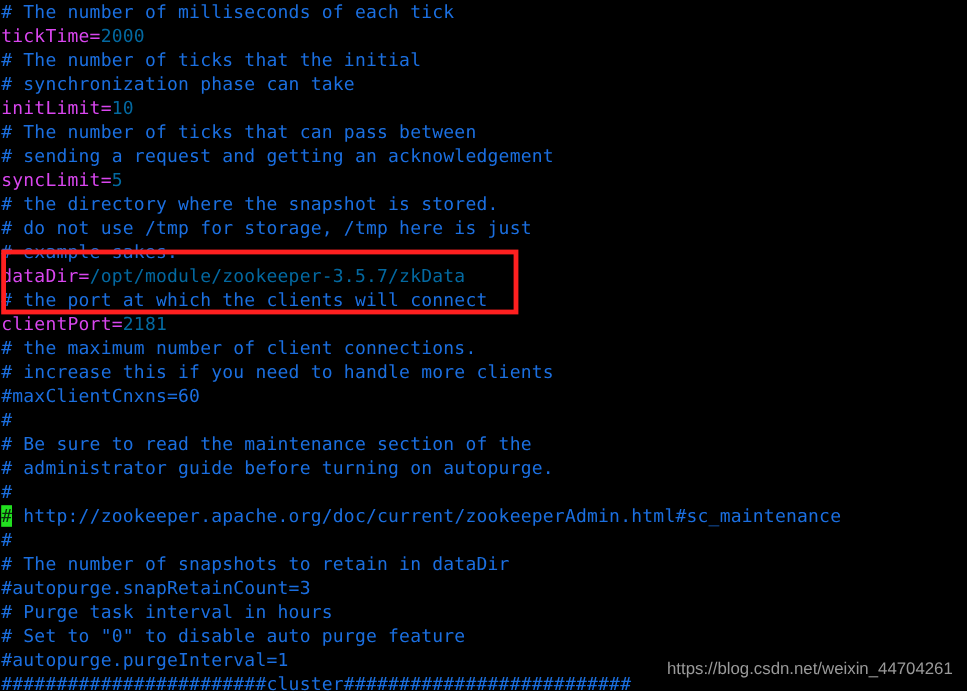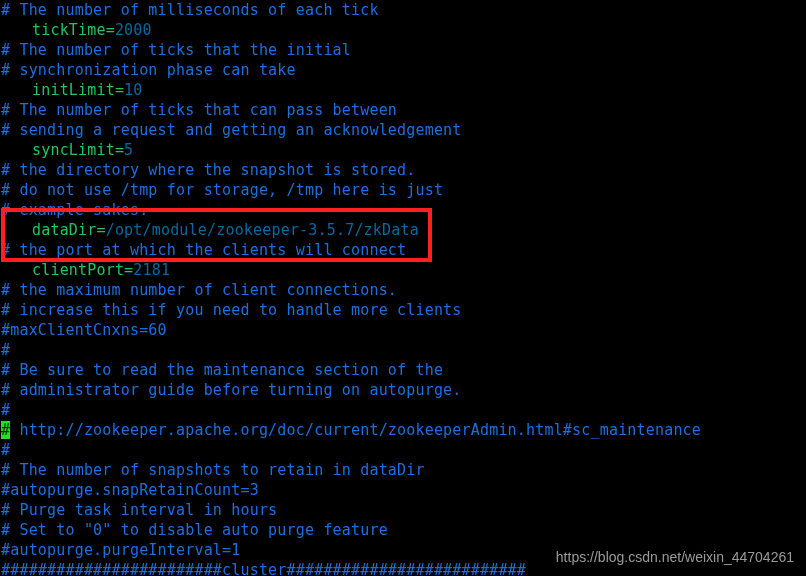--- a/index.html
+++ b/index.html
@@ -27,21 +27,21 @@
     letter-spacing: 0.18px;
     white-space: pre;
   }
   .line {
     height: 20px;
     line-height: 20px;
     white-space: pre;
     padding-left: 1px;
   }
   .cmt   { color: #1b6fe0; }
-  .key   { color: #22c55e; margin-left: 31px; }
+  .key   { color: #d946ef; }
   .val   { color: #0369a1; }
   .cursor {
     background: #22e020;
     color: #0a2a0a;
   }
   #redbox {
     position: absolute;
     left: 1px;
     top: 208px;
     width: 431px;

